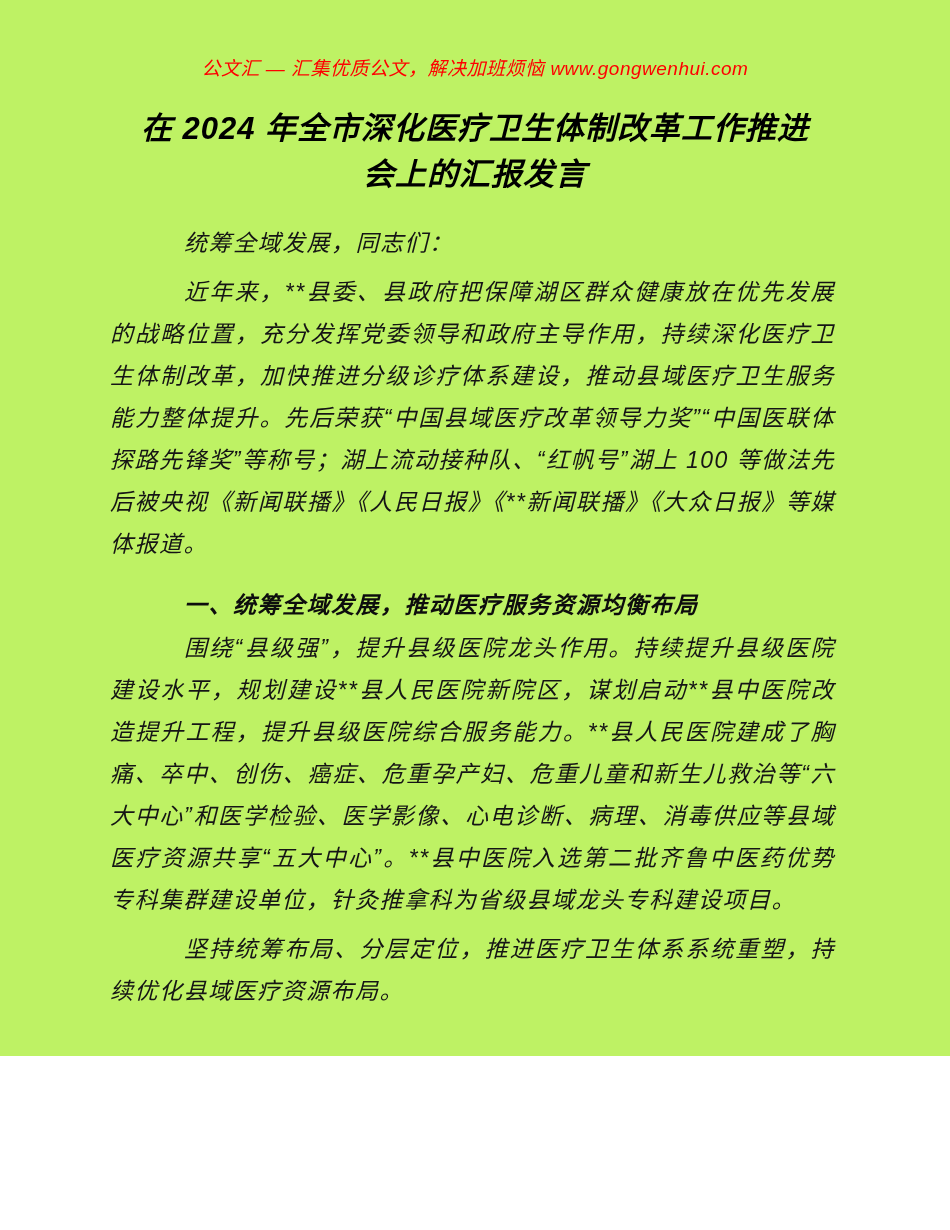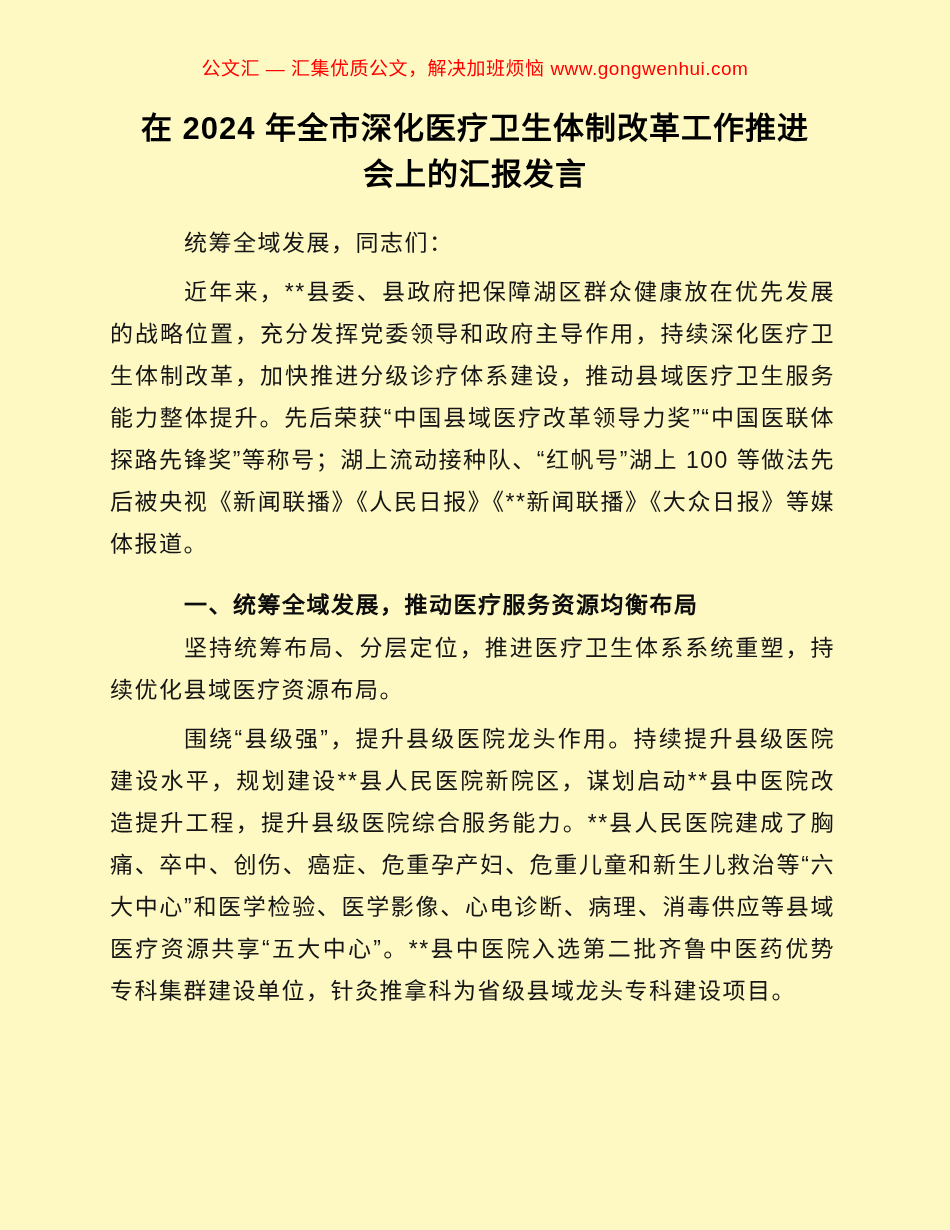--- a/index.html
+++ b/index.html
@@ -9,23 +9,24 @@
   }
   body {
     width: 950px;
     height: 1230px;
     font-family: "Liberation Sans", sans-serif;
     color: #151515;
     overflow: hidden;
   }
   .page {
     width: 950px;
-    height: 1230px;
-    background: #fef9c3;
+    height: 1056px;
+    background: #bef264;
     box-sizing: border-box;
+    font-style: italic;
   }
   .promo {
     padding-top: 56px;
     font-size: 19px;
     line-height: 26px;
     text-align: center;
     color: #fe0000;
     letter-spacing: 0.5px;
   }
   .title {
@@ -75,18 +76,18 @@
     <span class="tline">会上的汇报发言</span>
   </h1>
 
   <div class="content">
     <p class="salutation">统筹全域发展，同志们：</p>
 
     <p class="body-para">近年来，**县委、县政府把保障湖区群众健康放在优先发展的战略位置，充分发挥党委领导和政府主导作用，持续深化医疗卫生体制改革，加快推进分级诊疗体系建设，推动县域医疗卫生服务能力整体提升。先后荣获“中国县域医疗改革领导力奖”“中国医联体探路先锋奖”等称号；湖上流动接种队、“红帆号”湖上 100 等做法先后被央视《新闻联播》《人民日报》《**新闻联播》《大众日报》等媒体报道。</p>
 
     <p class="section-heading">一、统筹全域发展，推动医疗服务资源均衡布局</p>
 
+    <p class="body-para">围绕“县级强”，提升县级医院龙头作用。持续提升县级医院建设水平，规划建设**县人民医院新院区，谋划启动**县中医院改造提升工程，提升县级医院综合服务能力。**县人民医院建成了胸痛、卒中、创伤、癌症、危重孕产妇、危重儿童和新生儿救治等“六大中心”和医学检验、医学影像、心电诊断、病理、消毒供应等县域医疗资源共享“五大中心”。**县中医院入选第二批齐鲁中医药优势专科集群建设单位，针灸推拿科为省级县域龙头专科建设项目。</p>
+
     <p class="body-para">坚持统筹布局、分层定位，推进医疗卫生体系系统重塑，持续优化县域医疗资源布局。</p>
-
-    <p class="body-para">围绕“县级强”，提升县级医院龙头作用。持续提升县级医院建设水平，规划建设**县人民医院新院区，谋划启动**县中医院改造提升工程，提升县级医院综合服务能力。**县人民医院建成了胸痛、卒中、创伤、癌症、危重孕产妇、危重儿童和新生儿救治等“六大中心”和医学检验、医学影像、心电诊断、病理、消毒供应等县域医疗资源共享“五大中心”。**县中医院入选第二批齐鲁中医药优势专科集群建设单位，针灸推拿科为省级县域龙头专科建设项目。</p>
   </div>
 
 </div>
 
 </body></html>

